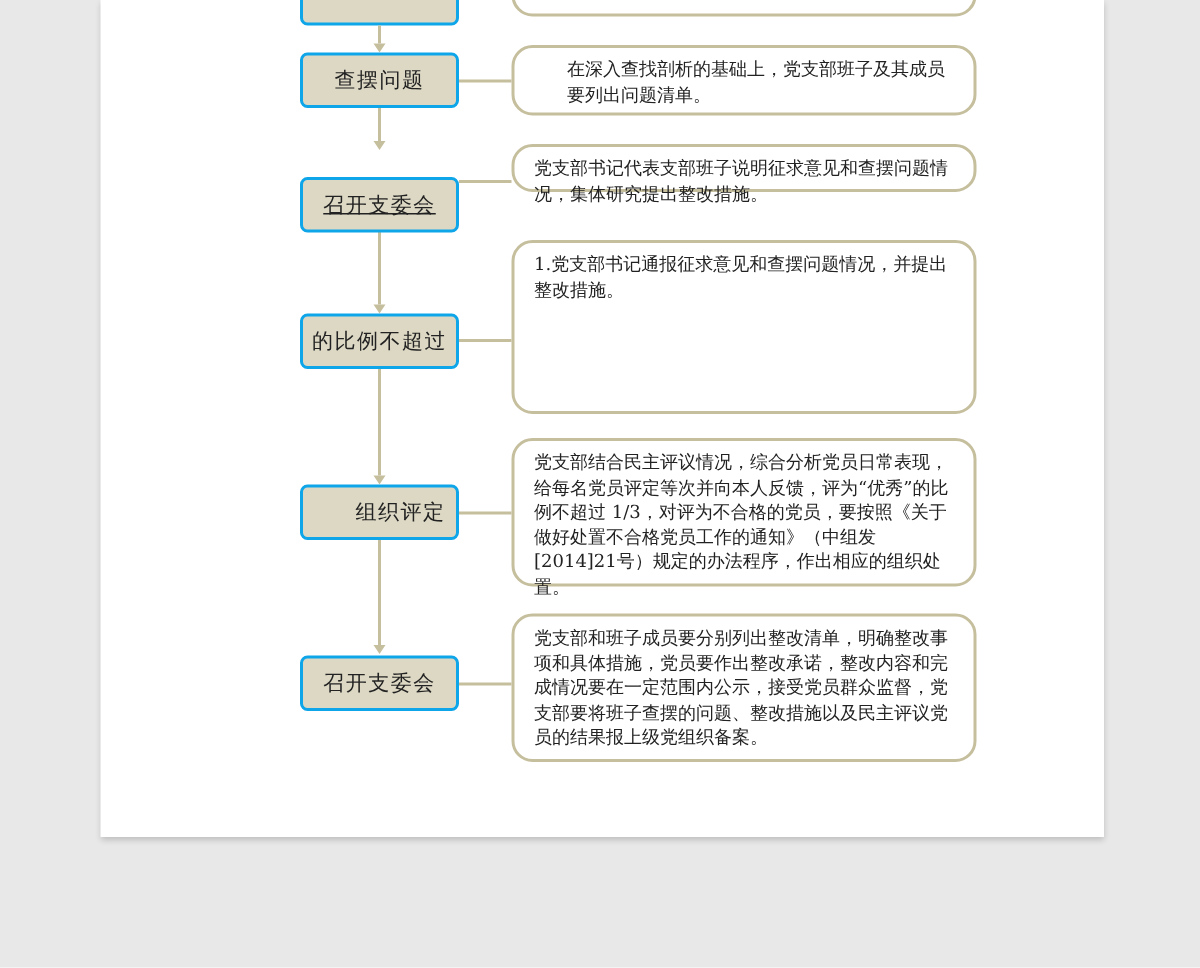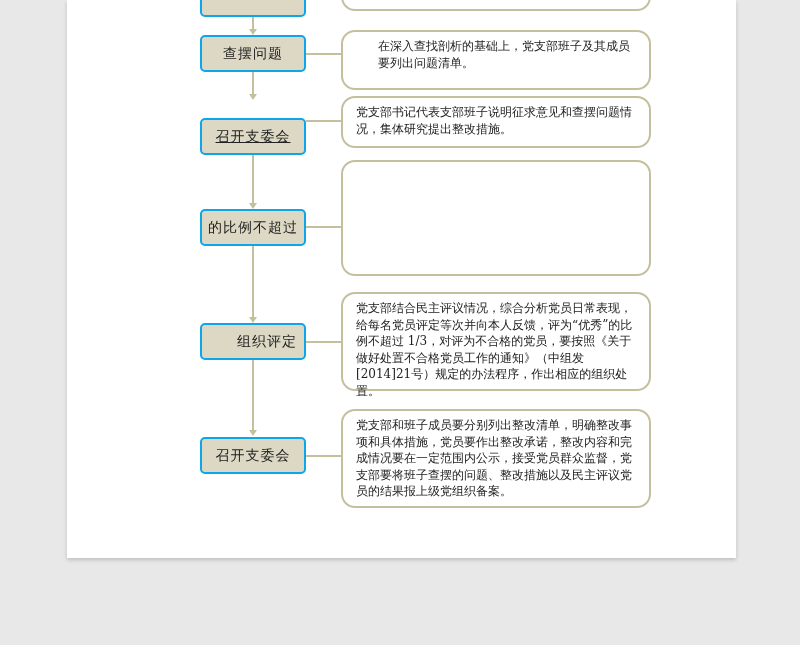--- a/index.html
+++ b/index.html
@@ -52,37 +52,38 @@
 <div class="vline" style="top:246px; height:71px;"></div>
 <div class="arrow" style="top:317px;"></div>
 
 <div class="vline" style="top:360px; height:70px;"></div>
 <div class="arrow" style="top:430px;"></div>
 
 <div class="step" style="top:35px;">
   <span>查摆问题</span>
 </div>
 <div class="hline" style="top:53px;"></div>
-<div class="desc" style="top:30px; height:60px;padding-left:35px;">
+<div class="desc" style="top:30px; height:47px;padding-left:35px;">
   <p>在深入查找剖析的基础上，党支部班子及其成员要列出问题清单。</p>
 </div>
 
 <div class="step" style="top:118px;text-decoration:underline;">
   <span>召开支委会</span>
 </div>
 <div class="hline" style="top:120px;"></div>
-<div class="desc" style="top:96px; height:52px;">
+<div class="desc" style="top:96px; height:32px;">
   <p>党支部书记代表支部班子说明征求意见和查摆问题情况，集体研究提出整改措施。</p>
 </div>
 
 <div class="step" style="top:209px;">
   <span>的比例不超过</span>
 </div>
 <div class="hline" style="top:226px;"></div>
 <div class="desc" style="top:160px; height:116px;">
+  <p>1.党支部书记通报征求意见和查摆问题情况，并提出整改措施。</p>
 </div>
 
 <div class="step" style="top:323px;padding-left:28px;">
   <span>组织评定</span>
 </div>
 <div class="hline" style="top:341px;"></div>
 <div class="desc" style="top:292px; height:99px;">
   <p>党支部结合民主评议情况，综合分析党员日常表现，给每名党员评定等次并向本人反馈，评为“优秀”的比例不超过 1/3，对评为不合格的党员，要按照《关于做好处置不合格党员工作的通知》（中组发[2014]21号）规定的办法程序，作出相应的组织处置。</p>
 </div>
 

